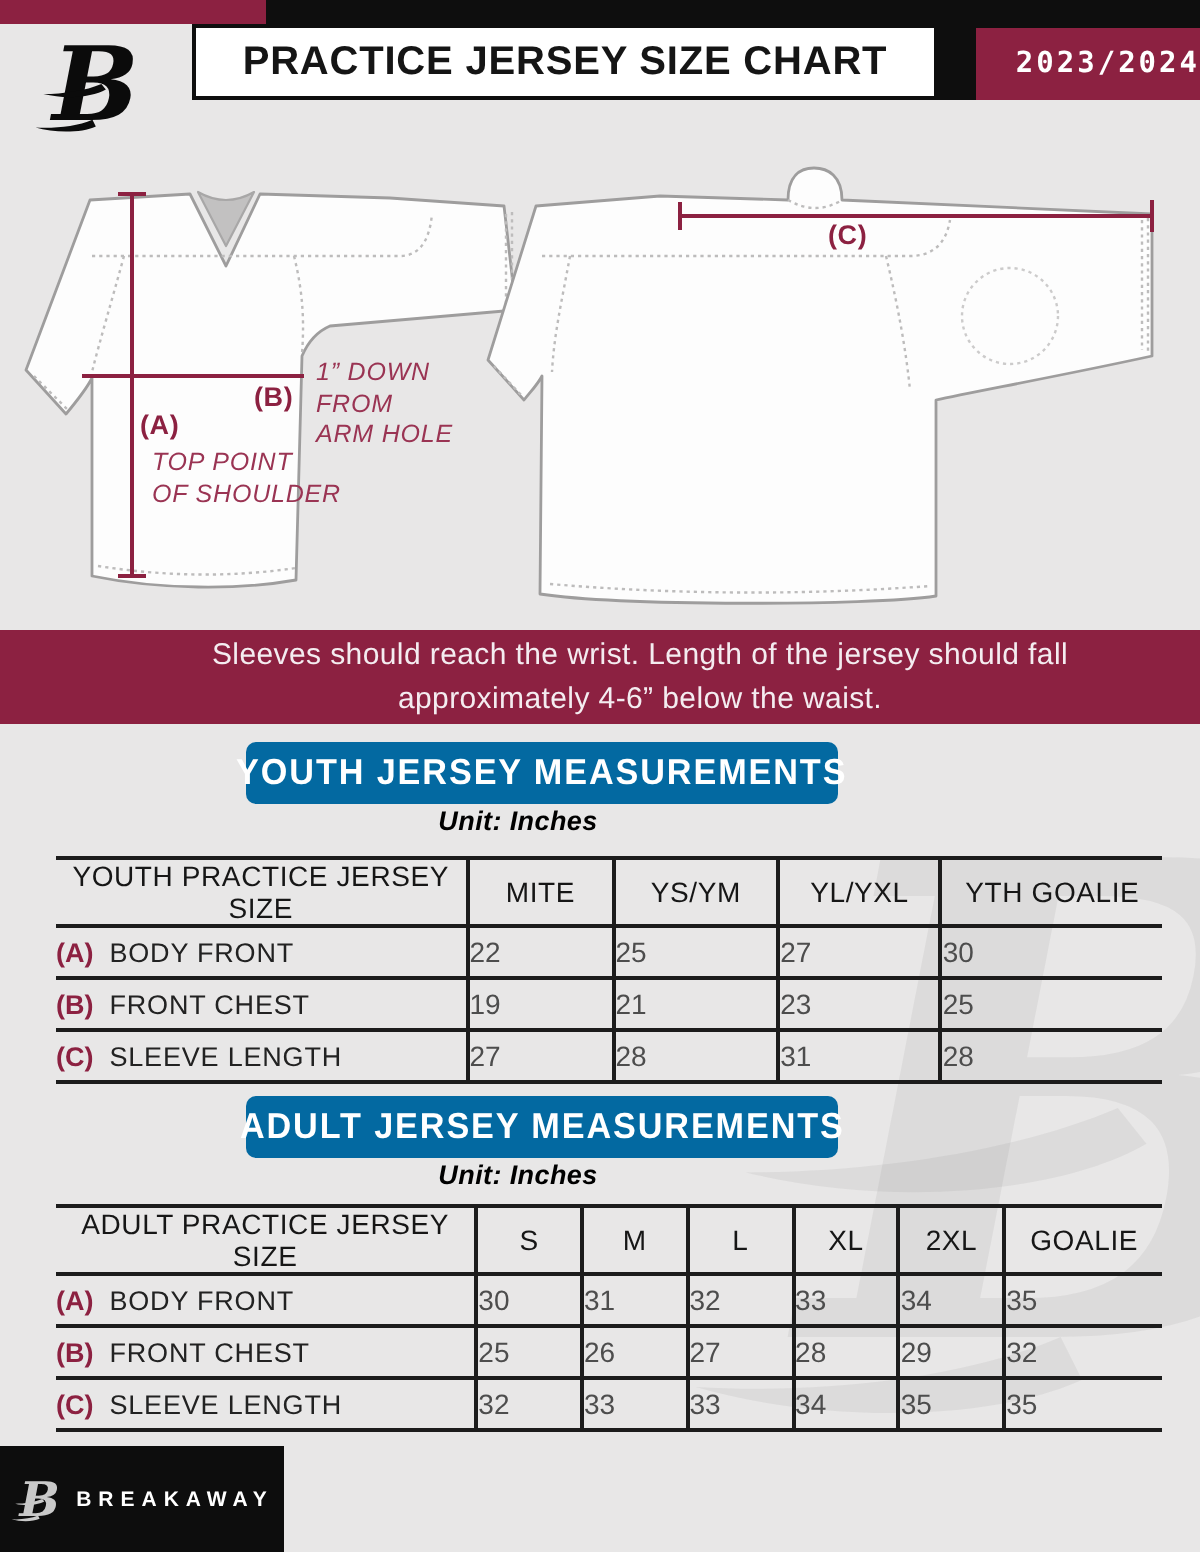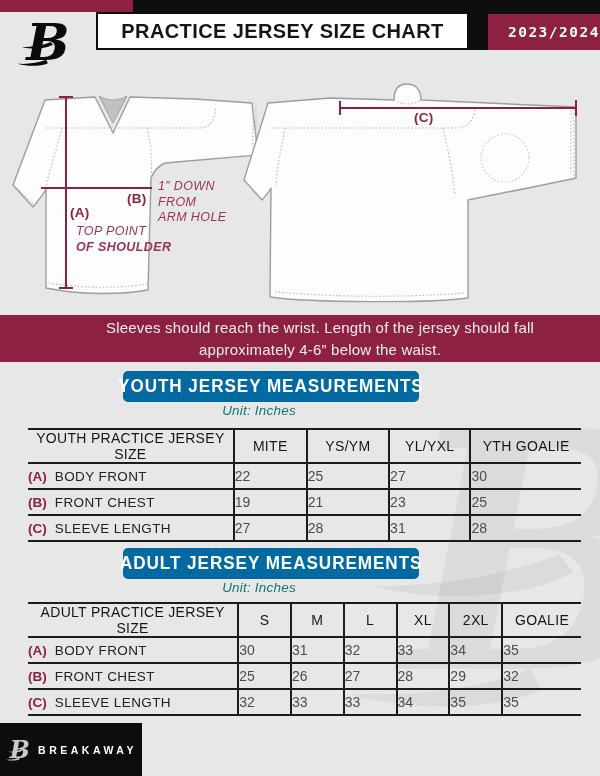--- a/index.html
+++ b/index.html
@@ -27,21 +27,21 @@
   .notice{left:0;top:315px;width:600px;height:47px;background:#8C2141;color:#F4ECF0;
           display:flex;flex-direction:column;align-items:center;justify-content:center;padding-left:20px;}
   .notice div{font-size:15px;line-height:21.5px;letter-spacing:.2px;}
 
   
   .sec-banner{left:123px;width:296px;height:31px;background:#0369a1;border-radius:5px;
               display:flex;align-items:center;justify-content:center;}
   .sec-banner span{color:#fff;font-weight:800;font-size:18px;letter-spacing:1px;white-space:nowrap;
                    transform:scaleX(.95);transform-origin:center;}
   .unit-label{left:123px;width:272px;text-align:center;font-size:13.5px;font-style:italic;
-              font-weight:400;color:#0f766e;letter-spacing:.2px;}
+              font-weight:700;color:#000000;letter-spacing:.2px;}
 
   
   table.size-table{position:absolute;left:28px;width:553px;border-collapse:collapse;table-layout:fixed;}
   table.size-table th,table.size-table td{border-left:2px solid #1c1c1c;padding:0;vertical-align:middle;}
   table.size-table th:first-child,table.size-table td:first-child{border-left:none;}
   table.size-table thead tr{border-top:2.5px solid #1c1c1c;border-bottom:2px solid #1c1c1c;height:30px;}
   table.size-table tbody tr{border-bottom:2px solid #1c1c1c;height:26px;}
   table.size-table tbody tr:last-child{border-bottom:2.5px solid #1c1c1c;}
   th.rowhead{font-size:13.5px;font-weight:500;color:#5c5b5b;text-align:left;padding-left:9px;letter-spacing:.3px;}
   table.size-table th{font-size:14px;font-weight:400;color:#161616;text-align:center;letter-spacing:.3px;}
@@ -120,21 +120,21 @@
     <g stroke="#8C2141" stroke-width="2" fill="none">
       <path d="M66,42 L66,233 M59,42 L73,42 M59,233 L73,233"></path>
       <path d="M41,133 L152,133"></path>
       <path d="M340,53 L576,53 M340,46 L340,60 M576,45 L576,61"></path>
     </g>
   </svg>
 
   <div class="diag-letter" style="left:70px;top:205px;">(A)</div>
   <div class="abs" style="left:76px;top:224px;">
     <div class="diag-caption" style="position:static;">TOP POINT</div>
-    <div class="diag-caption" style="position:static;font-weight:bold;">OF SHOULDER</div>
+    <div class="diag-caption" style="position:static;">OF SHOULDER</div>
   </div>
   <div class="diag-letter" style="left:127px;top:191px;">(B)</div>
   <div class="abs" style="left:158px;top:179px;">
     <div class="diag-caption" style="position:static;">1” DOWN</div>
     <div class="diag-caption" style="position:static;">FROM</div>
     <div class="diag-caption" style="position:static;">ARM HOLE</div>
   </div>
   <div class="diag-letter" style="left:414px;top:110px;">(C)</div>
 
   <div class="abs notice">

